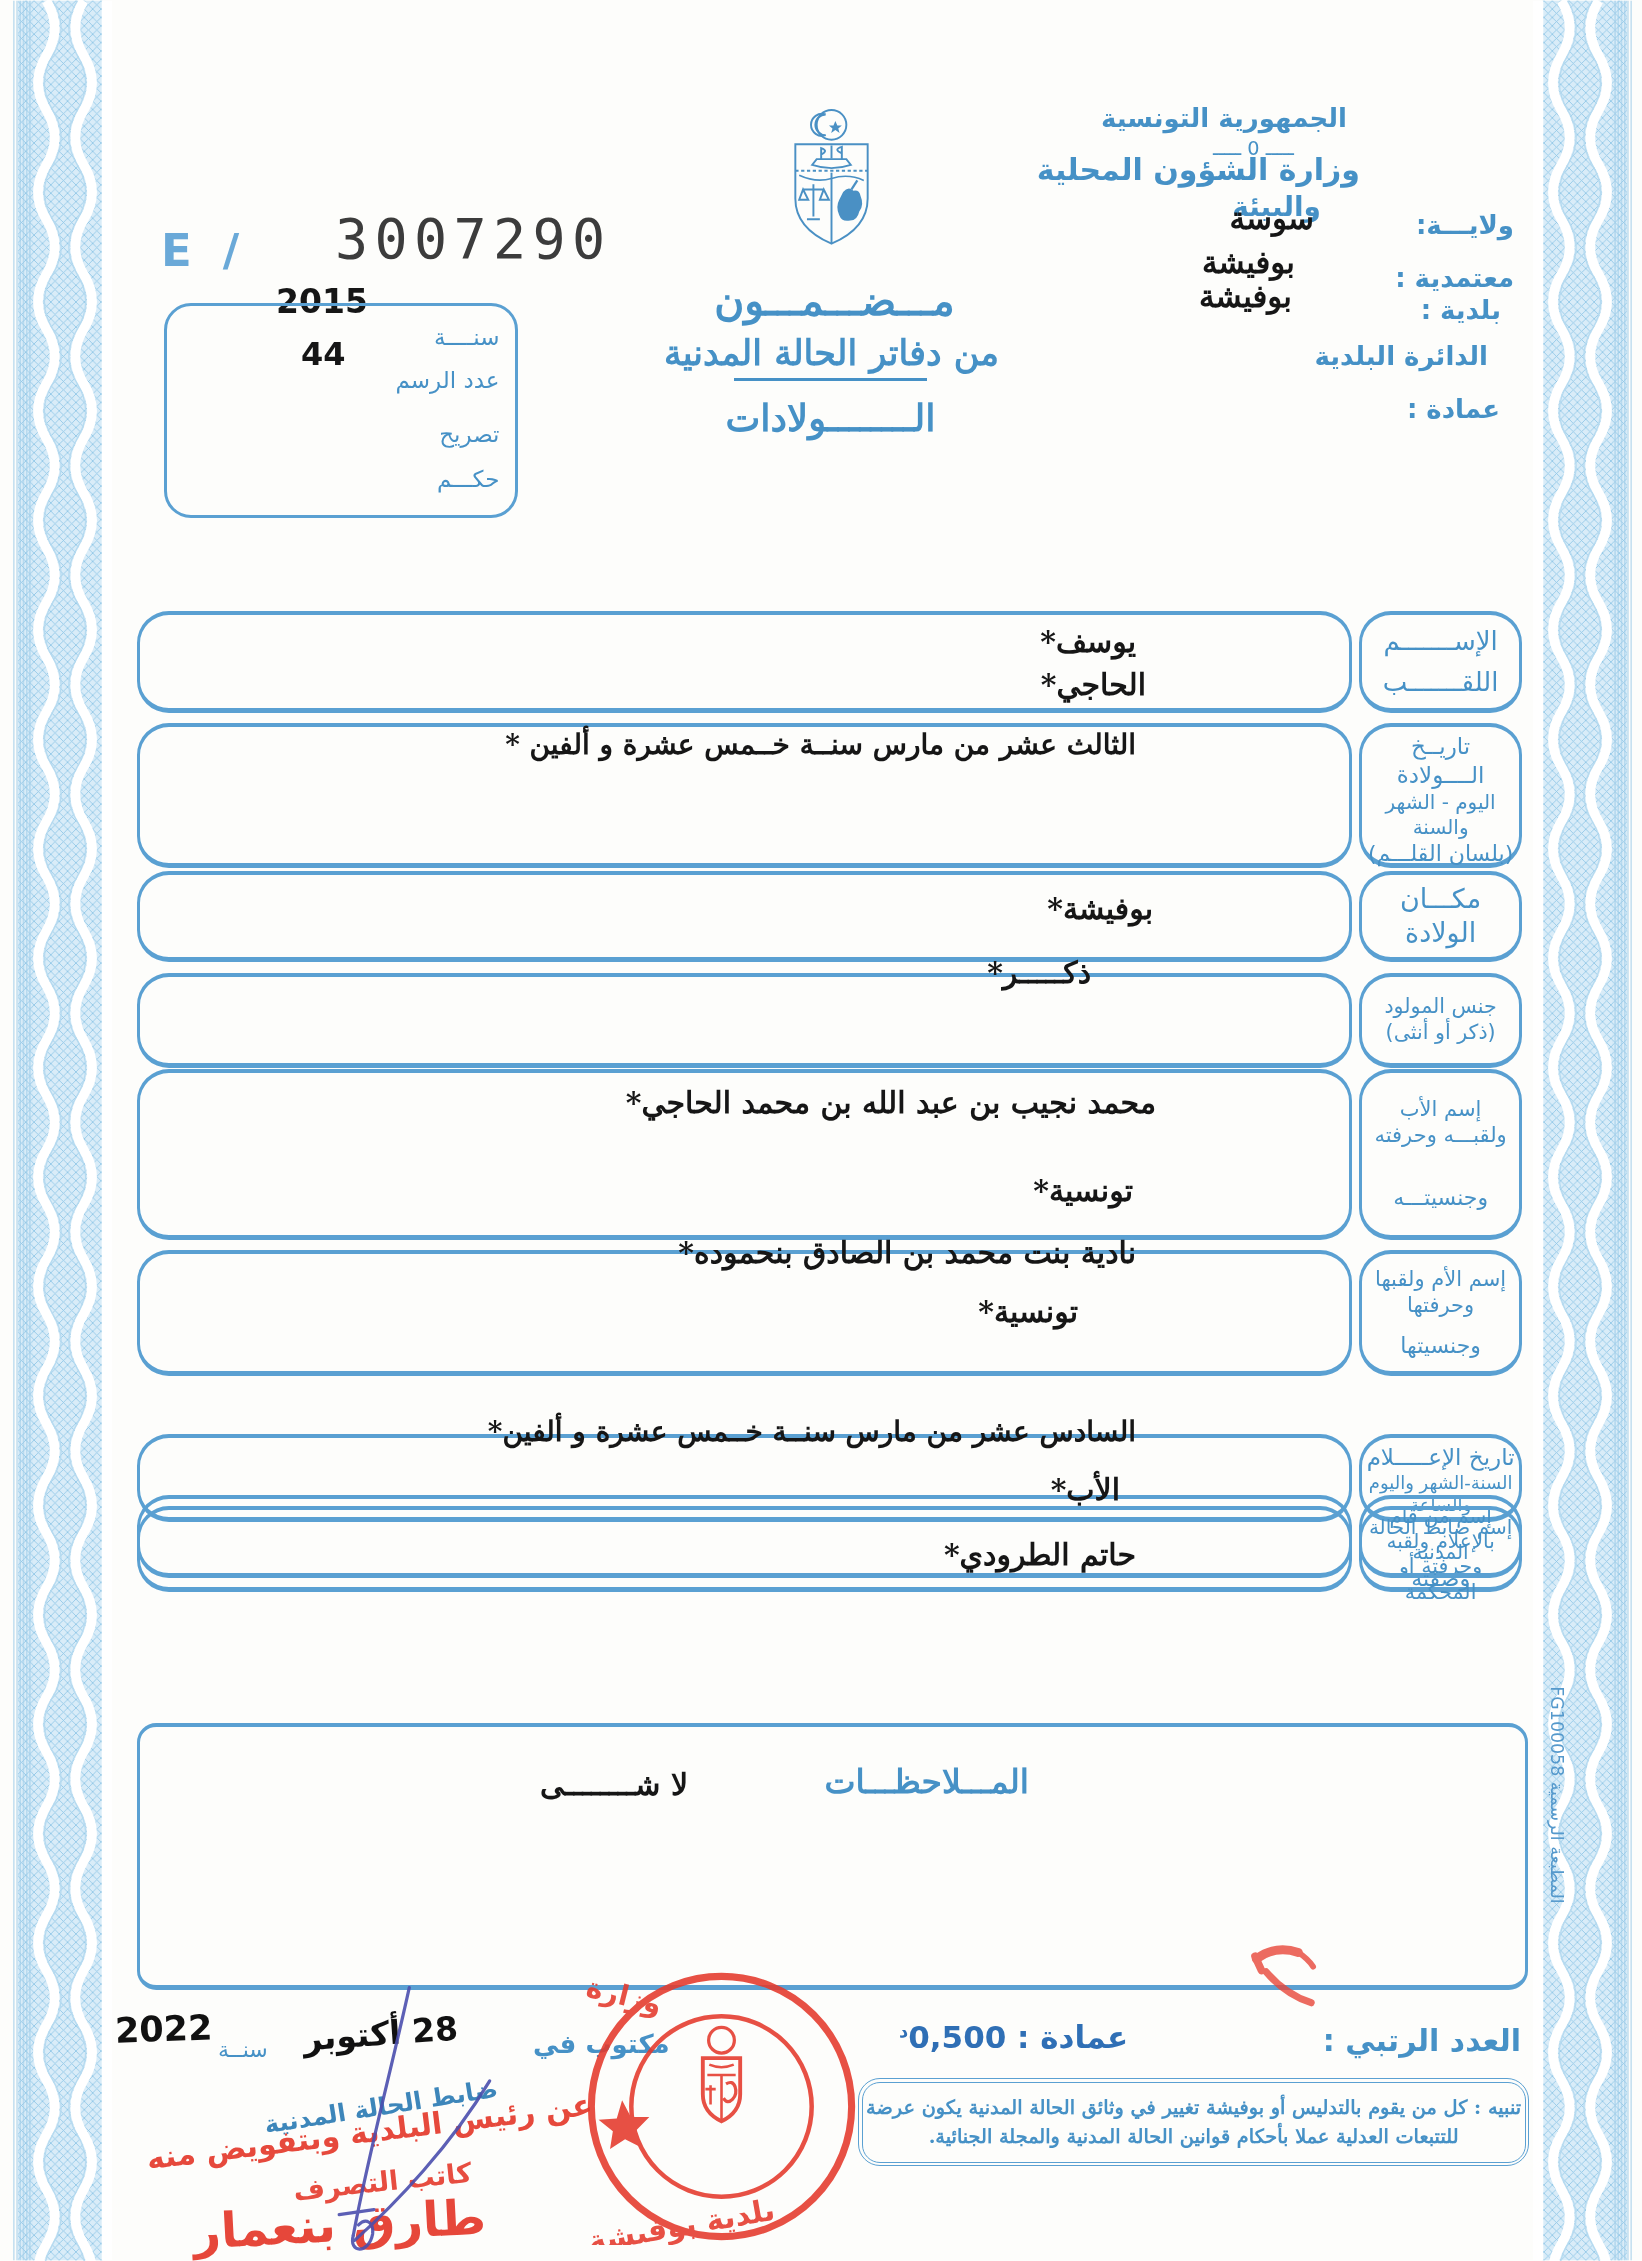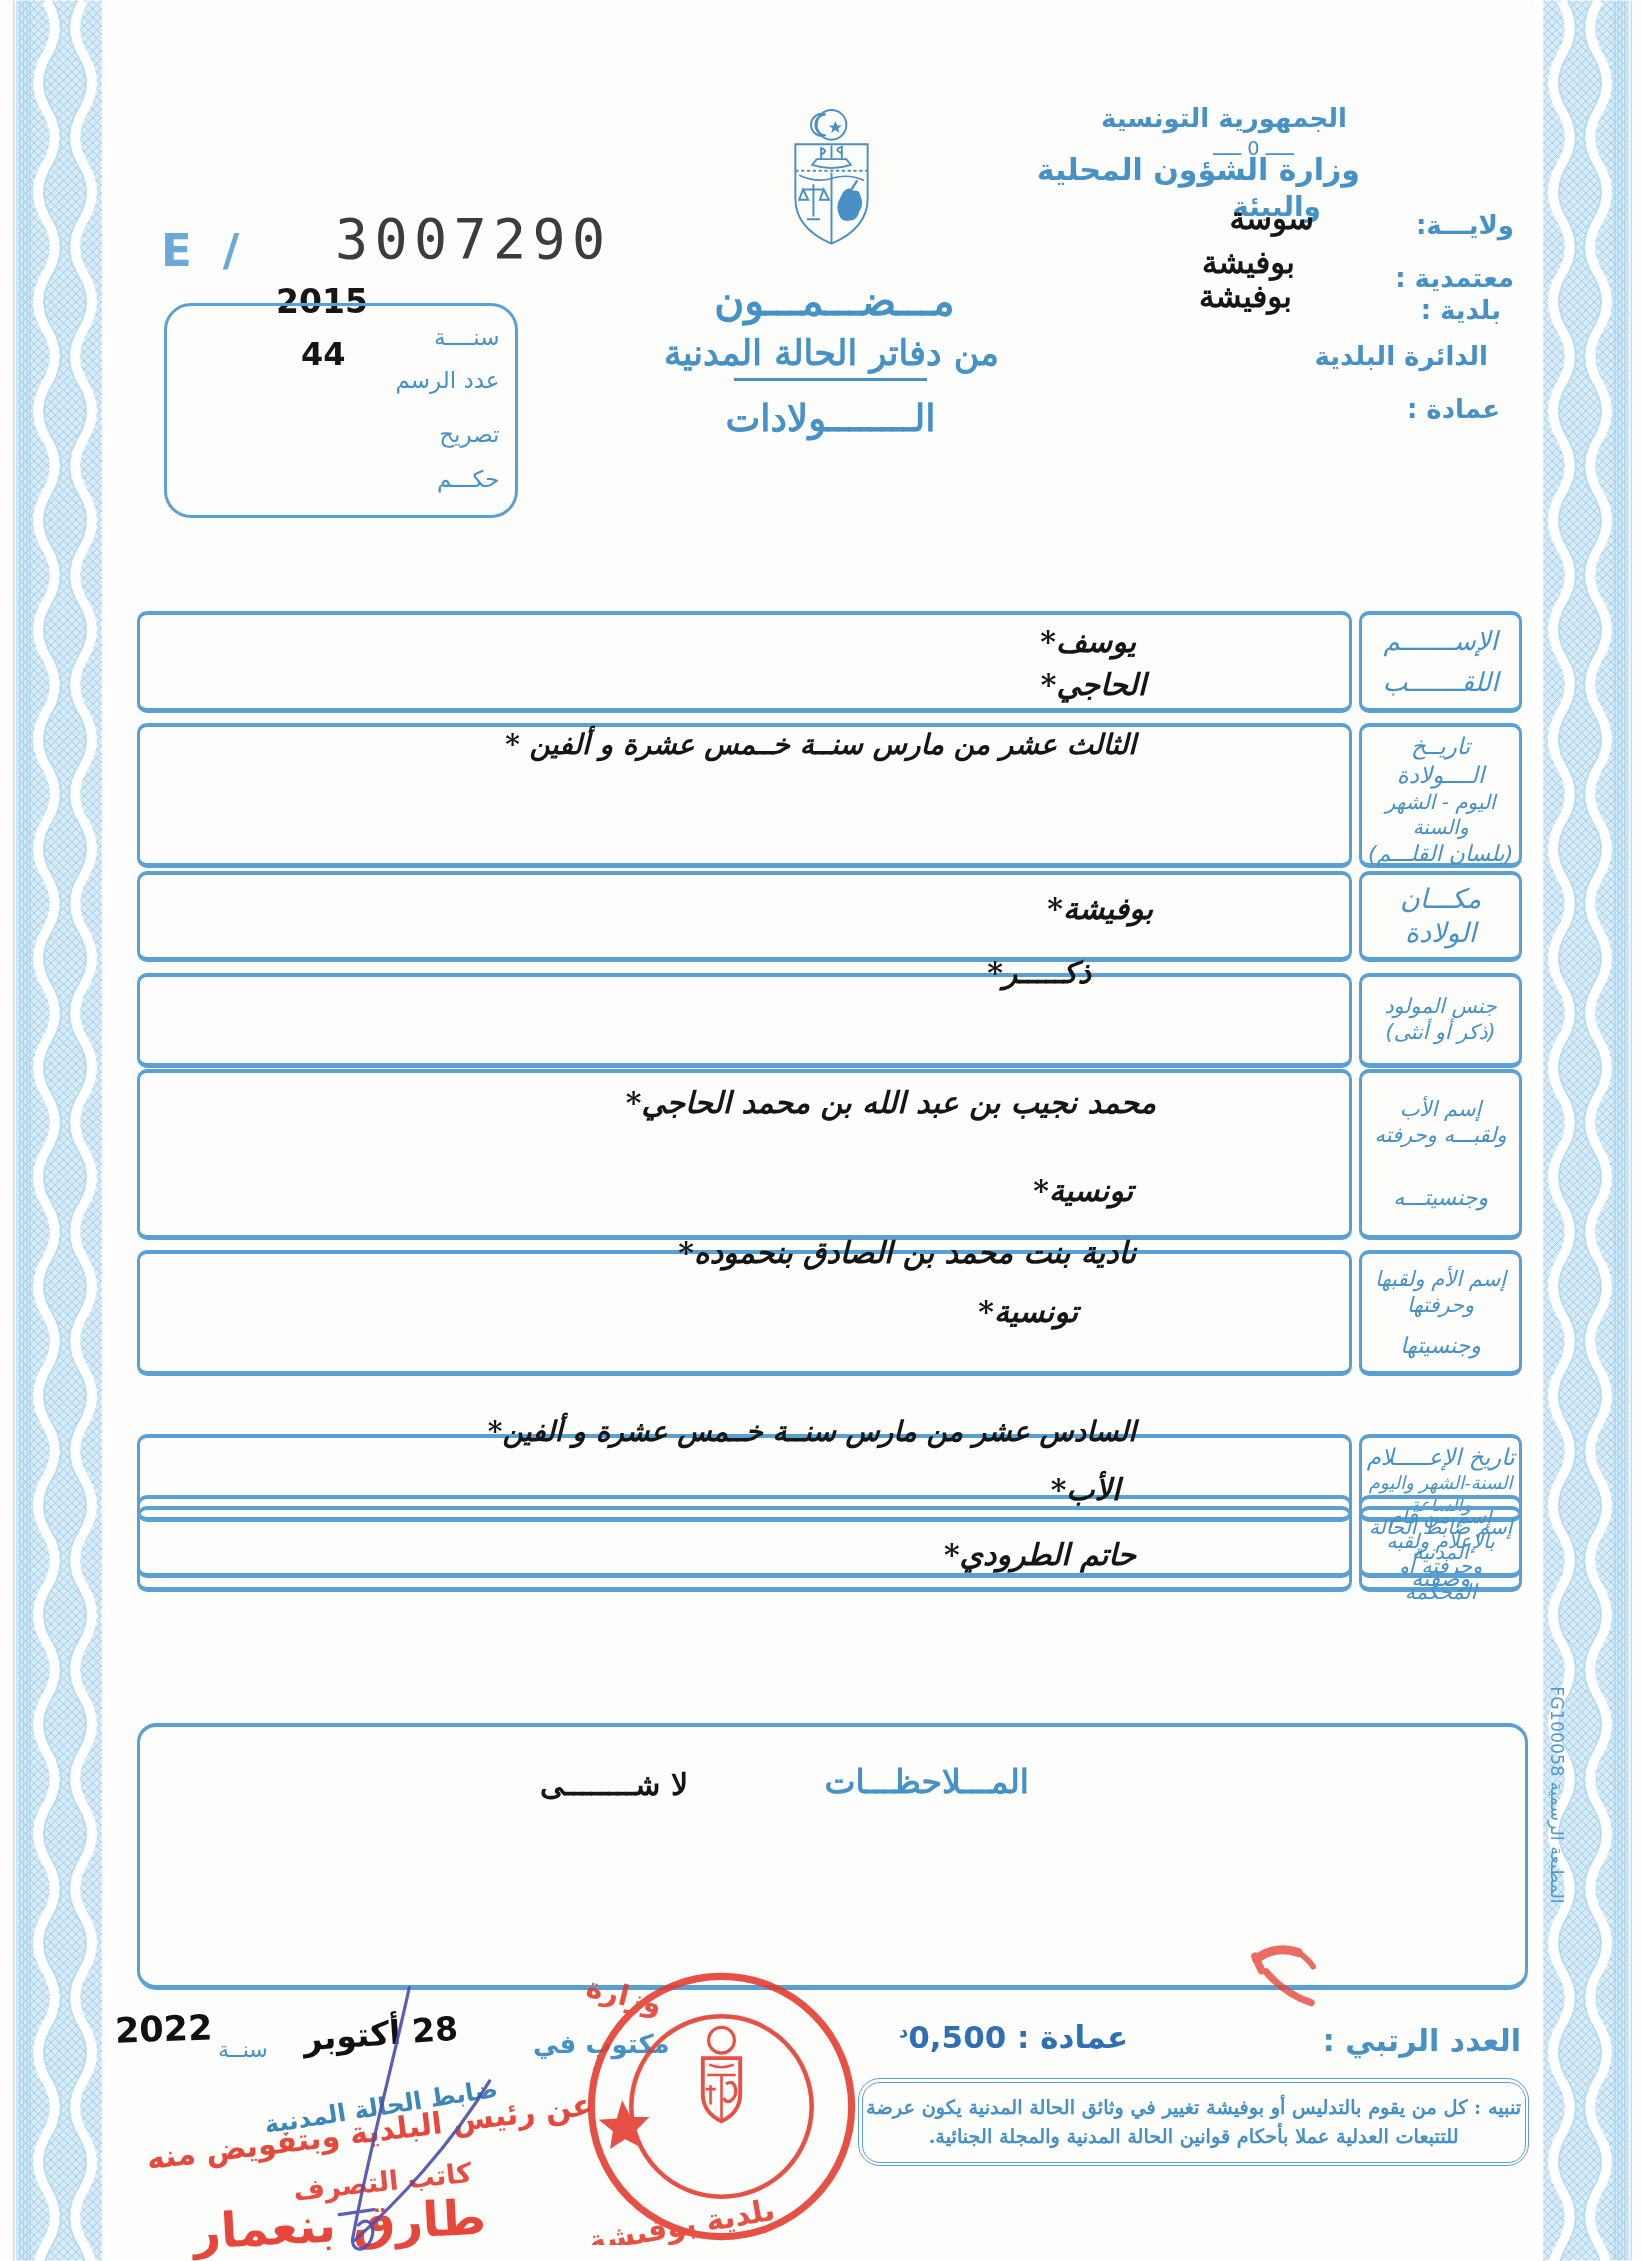--- a/index.html
+++ b/index.html
@@ -28,21 +28,21 @@
   .ministry2{right:322px;top:190px;width:135px;text-align:right;font-size:28px;color:var(--blue);font-weight:bold;}
   .fld{color:var(--blue);font-size:26px;font-weight:bold;}
   .fv{font-weight:bold;font-size:31px;color:var(--ink);}
   
   .title1{left:693px;top:277px;width:283px;text-align:center;font-size:41px;color:var(--blue);font-weight:bold;font-family:var(--serif);}
   .title2{left:651px;top:332px;width:361px;text-align:center;font-size:35px;color:var(--blue);font-weight:bold;font-family:var(--serif);}
   .title2u{left:734px;top:378px;width:193px;height:3.2px;background:var(--blue);}
   .title3{left:676px;top:396px;width:309px;text-align:center;font-size:37px;color:var(--blue);font-weight:bold;font-family:var(--serif);}
   
   .row{position:absolute;left:137px;width:1385px;}
-  .cell{position:absolute;top:0;bottom:0;border:3.2px solid var(--border);border-top-width:4.5px;border-bottom-width:5.2px;border-radius:10px;background:transparent;font-style:italic;}
+  .cell{position:absolute;top:0;bottom:0;border:3.2px solid var(--border);border-top-width:4.5px;border-bottom-width:5.2px;border-radius:32px;background:transparent;}
   .cl{right:0;width:149px;display:flex;flex-direction:column;justify-content:space-around;align-items:center;text-align:center;color:var(--blue);padding:5.2px 3.9px;}
   .cv{left:0;width:1209px;}
   .cl div{direction:rtl;line-height:1.25;}
   .val{position:absolute;direction:rtl;font-family:var(--serif);font-weight:bold;font-size:30px;color:var(--ink);white-space:nowrap;}
   .notesbox{position:absolute;left:137px;width:1385px;border:3.2px solid var(--border);border-top-width:4.5px;border-bottom-width:5.2px;border-radius:19.3px;}
   .ntitle{position:absolute;right:496px;top:35px;direction:rtl;color:var(--blue);font-weight:bold;font-size:33px;font-family:var(--serif);letter-spacing:1.3px;}
   .nval{position:absolute;right:837px;top:40px;direction:rtl;font-weight:bold;font-size:30px;font-family:var(--serif);color:var(--ink);text-align:right;}
   
   .sideprint{left:1421px;top:1785px;width:271px;text-align:center;transform:rotate(90deg);font-size:17.4px;color:#5599cc;direction:rtl;}
   

